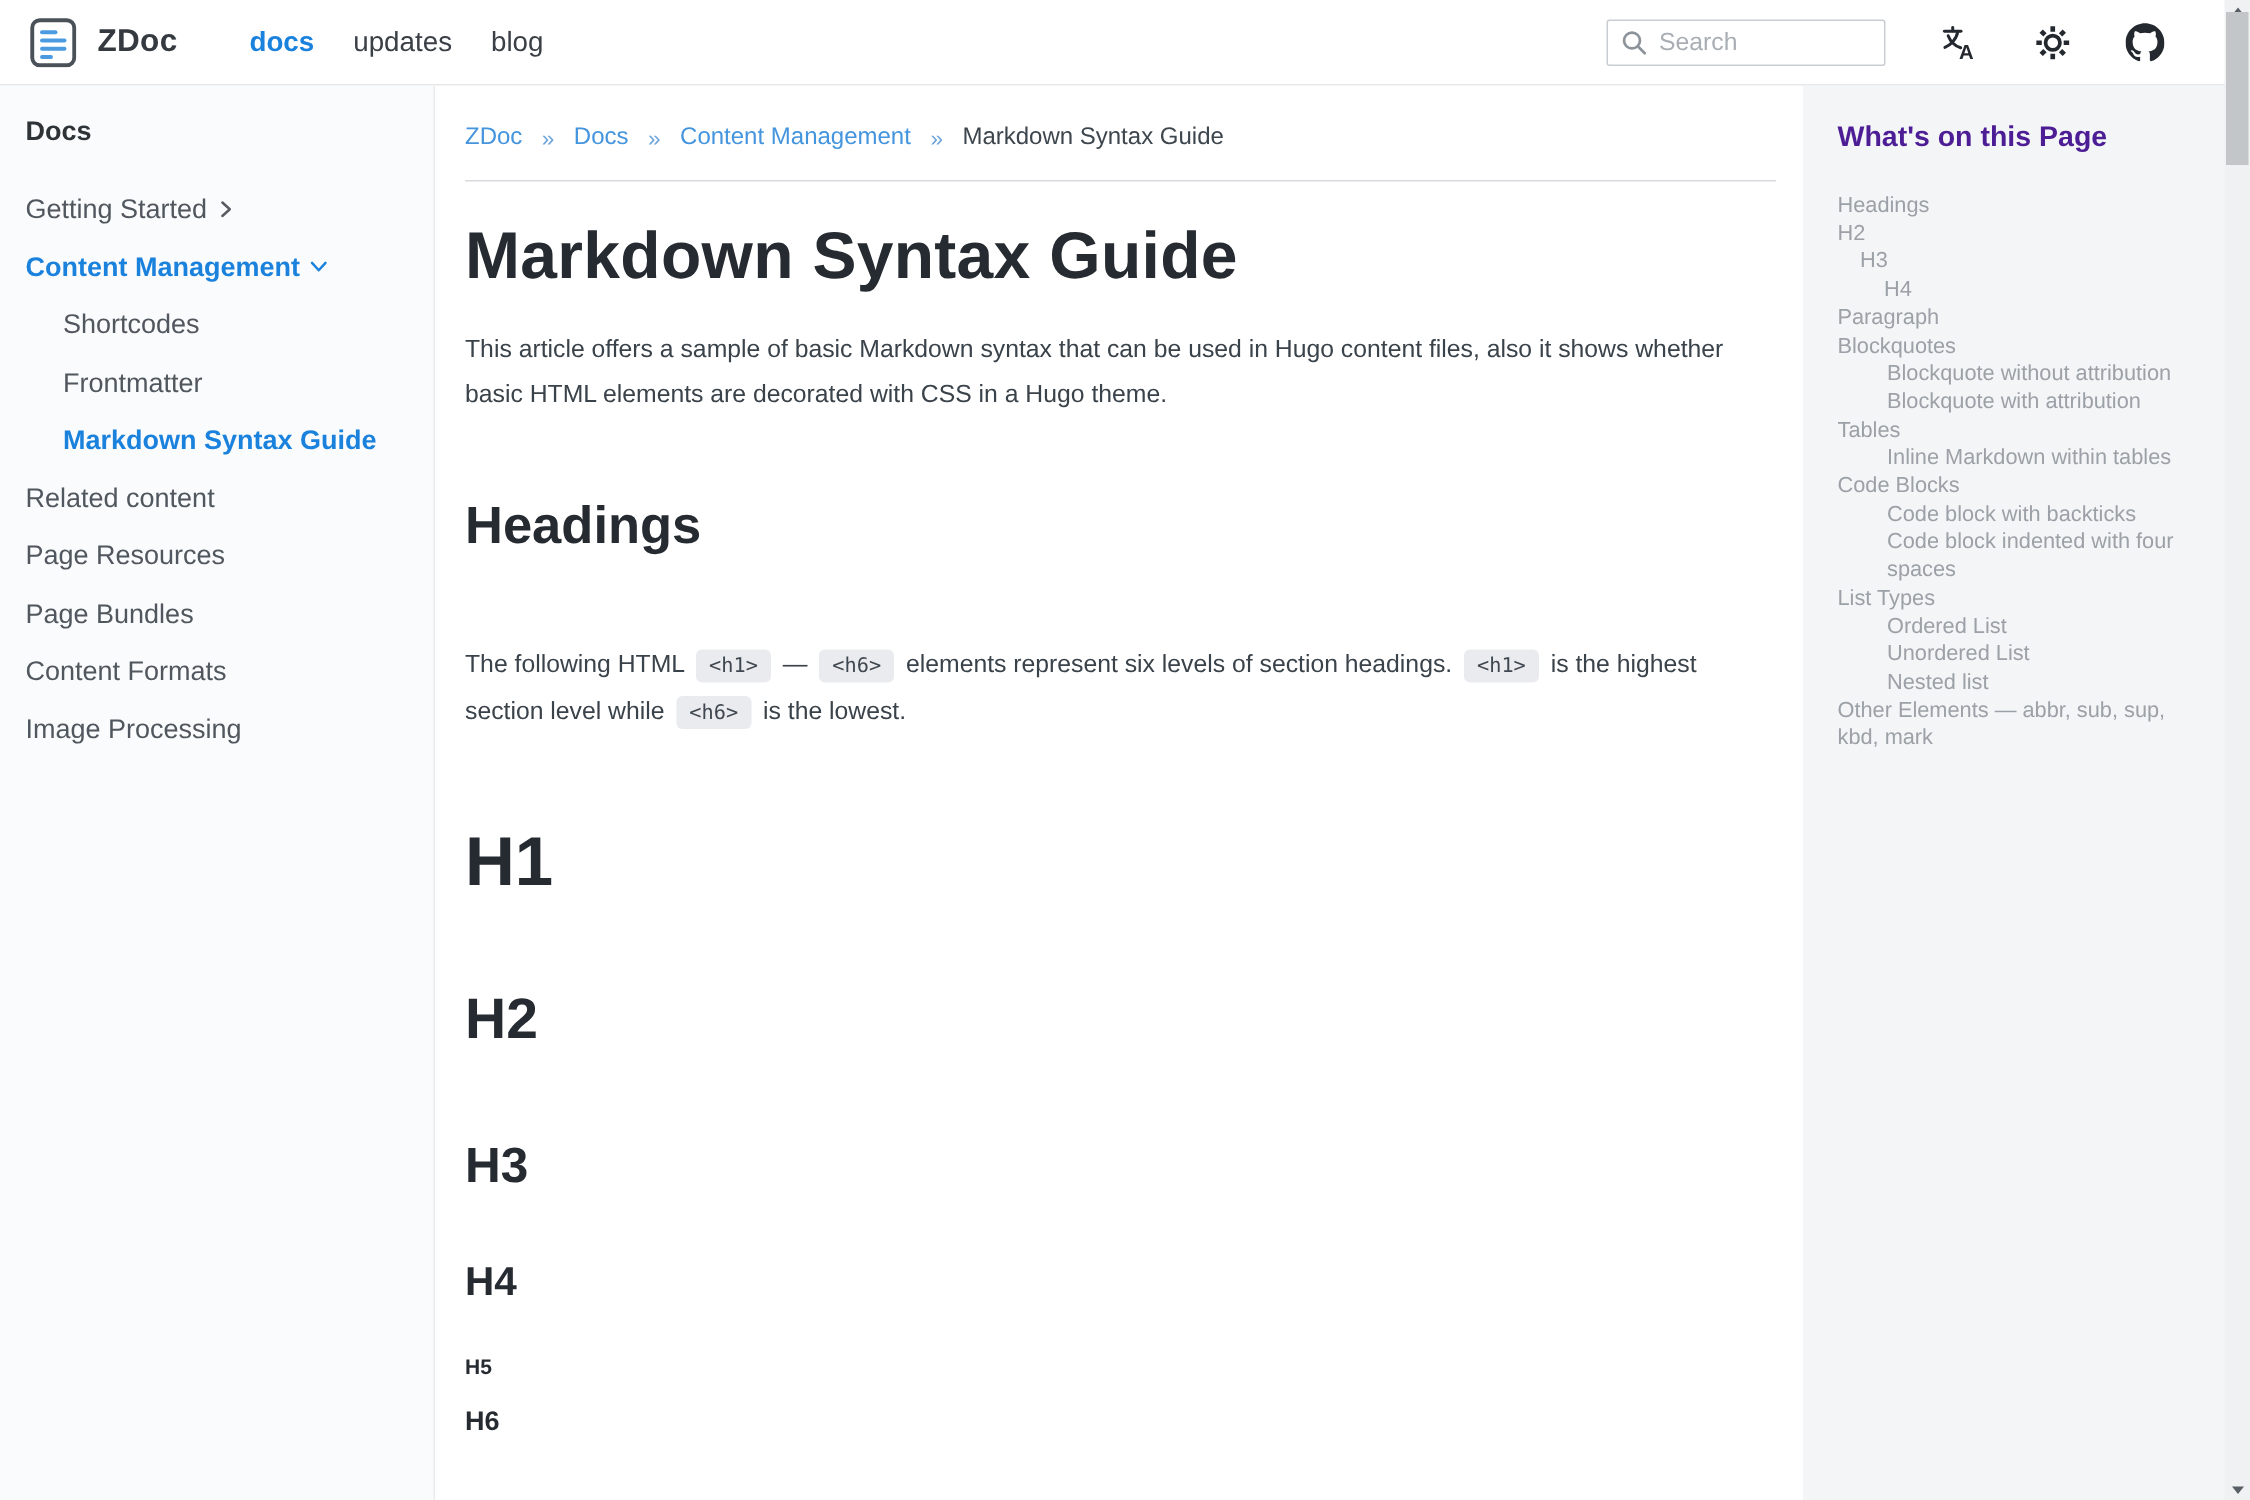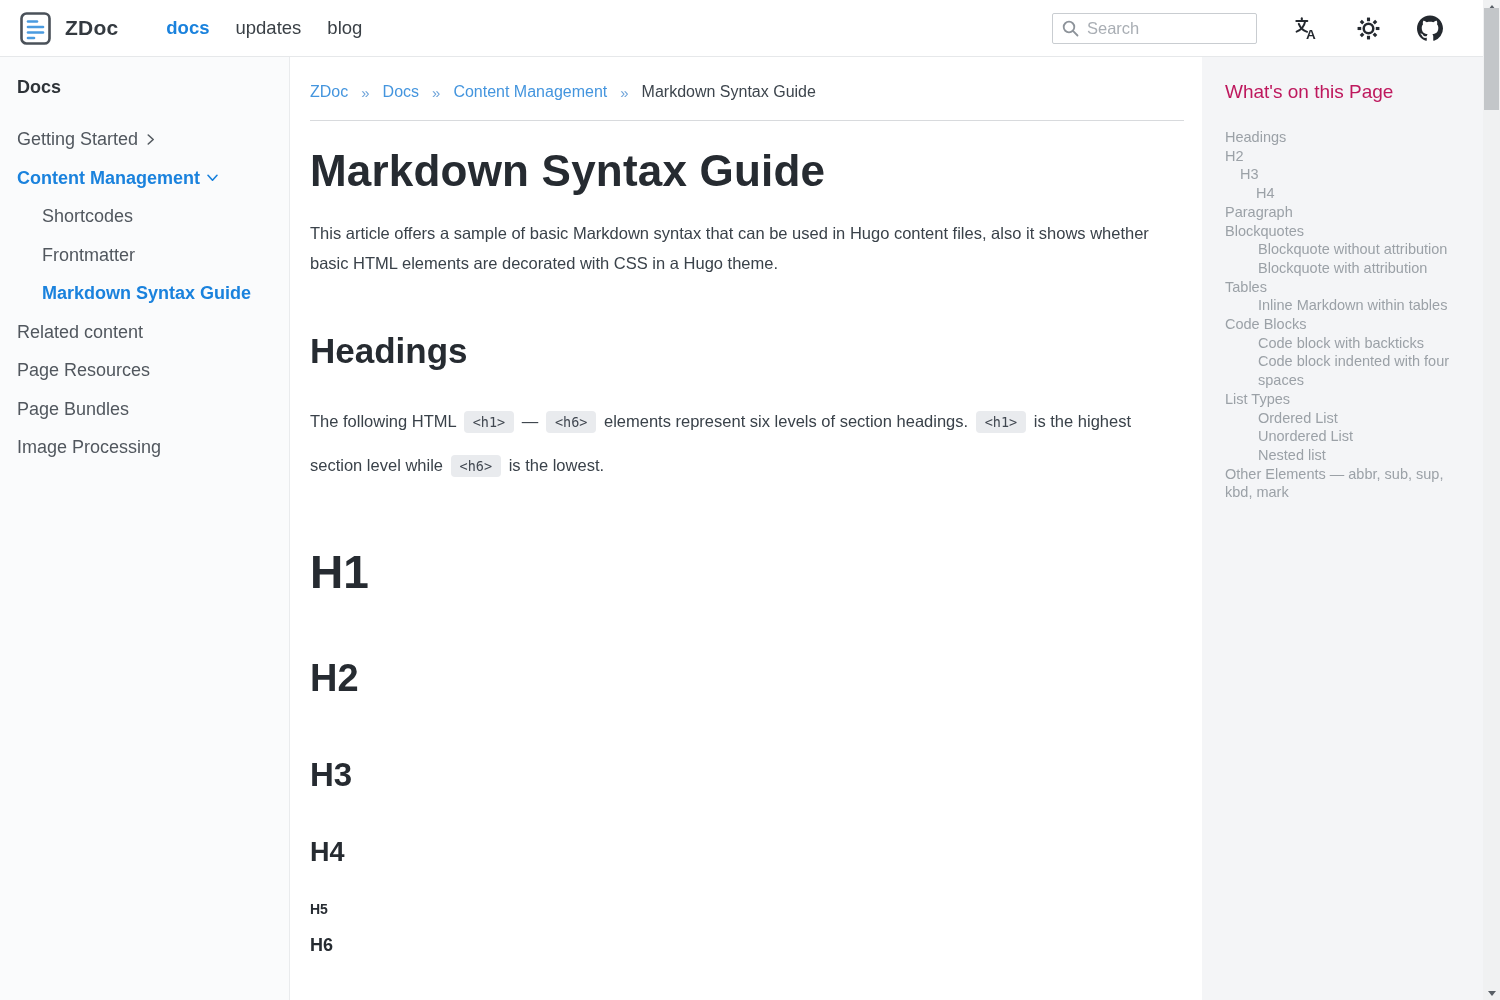--- a/index.html
+++ b/index.html
@@ -16,21 +16,21 @@
 
   
   .navbar{height:57px;background:#fff;border-bottom:1px solid #e6e8ea;display:flex;align-items:center;padding:0 57px 0 20px;position:relative;z-index:2;}
   .brand{display:flex;align-items:center;gap:14px;}
   .logo-icon{width:31px;height:33px;display:block;}
   .brand-name{font-size:21px;font-weight:800;color:#343a40;letter-spacing:.2px;}
   .top-links{display:flex;align-items:center;gap:26px;margin-left:48px;}
   .top-link{font-size:18.5px;color:#3a4046;text-decoration:none;cursor:pointer;}
   .top-link.active{color:var(--accent);font-weight:700;}
   .nav-right{margin-left:auto;display:flex;align-items:center;gap:36px;}
-  .search-box{display:flex;align-items:center;width:205px;height:31px;border:1px solid #c9cdd1;border-radius:2px;background:#fff;padding:0 9px;gap:8px;}
+  .search-box{display:flex;align-items:center;width:186px;height:31px;border:1px solid #c9cdd1;border-radius:2px;background:#fff;padding:0 9px;gap:8px;}
   .search-box svg{flex:0 0 auto;}
   .search-input{border:none;outline:none;width:100%;font-size:16.5px;color:#3a424a;font-family:"Liberation Sans",sans-serif;background:transparent;}
   .search-input::placeholder{color:#a9aeb4;}
   .nav-icon{width:26px;height:26px;display:flex;align-items:center;justify-content:center;cursor:pointer;color:#24292f;}
 
   
   .layout{display:flex;height:943px;}
   .sidebar{width:290px;flex:0 0 290px;background:#fafbfc;border-right:1px solid #e9ebed;padding:20px 16px 0 17px;}
   .sidebar-title{font-size:18px;font-weight:800;color:#2e3338;margin-bottom:22px;}
   .side-list{display:flex;flex-direction:column;}
@@ -46,33 +46,33 @@
   .breadcrumb{margin-top:26px;font-size:16px;display:flex;flex-wrap:wrap;align-items:center;}
   .crumb-group{display:flex;align-items:center;}
   .crumb-label{color:#3d454d;text-decoration:none;}
   .crumb-group.is-link .crumb-label{color:var(--crumb-link);cursor:pointer;}
   .crumb-sep{color:#6ea4da;margin:0 13px;font-size:15px;}
   .crumb-group:last-child .crumb-sep{display:none;}
   .rule{border:none;border-top:1px solid #d8dadd;margin-top:19px;}
   .article-title{margin-top:24px;font-size:44px;line-height:1.2;font-weight:800;color:var(--heading);letter-spacing:.2px;}
   .intro{margin-top:20px;font-size:16.5px;line-height:30px;max-width:840px;color:var(--body-text);}
   .section-h2{margin-top:52px;font-size:35px;line-height:1.2;font-weight:800;color:var(--heading);}
-  .rich-p{margin-top:28px;font-size:16.5px;line-height:43px;max-width:852px;color:var(--body-text);}
+  .rich-p{margin-top:56px;font-size:16.5px;line-height:30px;max-width:852px;color:var(--body-text);}
   .seg-code{font-family:"DejaVu Sans Mono",monospace;font-size:13.5px;background:#e9ebee;color:#404750;border-radius:4px;padding:3px 9px;margin:0 3px;white-space:nowrap;}
   .demo-h{font-weight:800;color:var(--heading);line-height:1.15;}
   .demo-h1{font-size:46px;margin-top:58px;}
   .demo-h2{font-size:38px;margin-top:58px;}
   .demo-h3{font-size:33px;margin-top:56px;}
   .demo-h4{font-size:27px;margin-top:43px;}
   .demo-h5{font-size:14px;margin-top:33px;}
   .demo-h6{font-size:18px;margin-top:18px;}
 
   
   .toc{width:298px;flex:0 0 298px;background:#f4f5f7;padding:24px 20px 0 23px;}
-  .toc-title{font-size:19px;font-weight:400;color:#be185d;}
+  .toc-title{font-size:19px;font-weight:700;color:#4c1d95;}
   .toc-list{margin-top:25px;width:236px;display:flex;flex-direction:column;}
   .toc-item{font-size:14.5px;line-height:18.7px;color:var(--toc-text);text-decoration:none;cursor:pointer;}
   .toc-item.lvl-1{padding-left:15px;}
   .toc-item.lvl-2{padding-left:31px;}
   .toc-item.lvl-3{padding-left:33px;}
 
   
   .scrollbar{position:absolute;top:0;right:0;width:17px;height:1000px;background:#f0f1f2;z-index:10;}
   .sb-arrow{position:absolute;left:0;width:17px;height:14px;display:flex;align-items:center;justify-content:center;cursor:pointer;}
   .sb-arrow.up{top:0;}
@@ -183,20 +183,24 @@
         <a class="side-item">
           <span class="side-label">Related content</span>
 
         </a>
         <a class="side-item">
           <span class="side-label">Page Resources</span>
 
         </a>
         <a class="side-item">
           <span class="side-label">Page Bundles</span>
+
+        </a>
+        <a class="side-item">
+          <span class="side-label">Content Formats</span>
 
         </a>
         <a class="side-item">
           <span class="side-label">Image Processing</span>
 
         </a>
       </nav>
   </aside>
 
   <main class="main">

